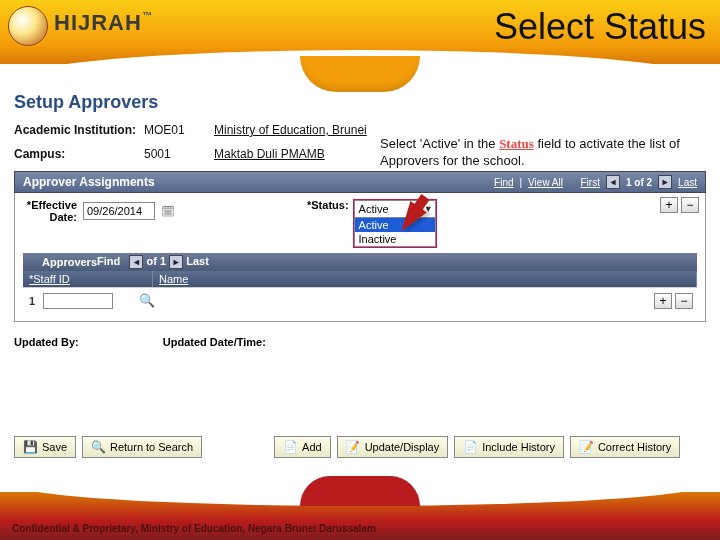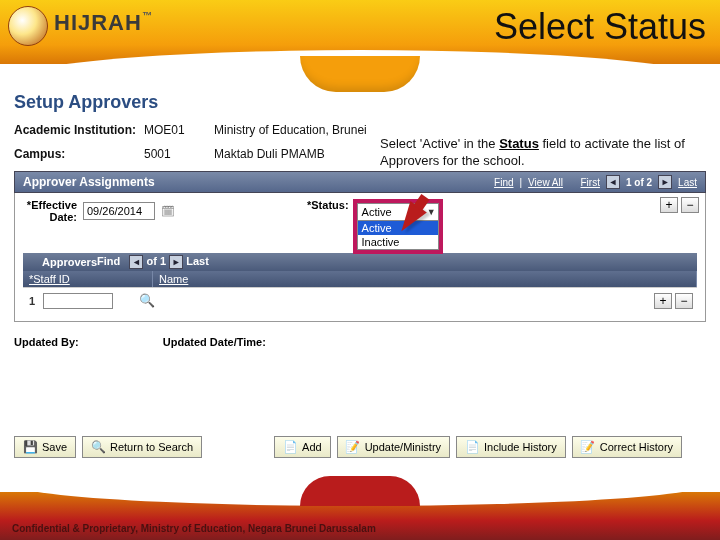--- a/index.html
+++ b/index.html
@@ -64,21 +64,21 @@
     margin-bottom: 10px; margin-top: 0;
   }
 
   .callout {
     position: absolute;
     top: 136px; left: 380px;
     width: 310px;
     font-size: 13px; line-height: 1.3;
     color: #111;
   }
-  .status-strong { font-weight: bold; color: #000000; text-decoration: underline; }
+  .status-strong { font-weight: bold; color: #ef4444; text-decoration: underline; font-family: Liberation Serif, serif; }
 
   .arrow {
     position: absolute;
     top: 204px; left: 400px;
     width: 0; height: 0;
     transform: rotate(35deg);
     border-left: 10px solid transparent;
     border-right: 10px solid transparent;
     border-top: 30px solid #b91c1c;
   }
@@ -100,21 +100,21 @@
     filter: blur(1px);
   }
 
   .field-row {
     display: flex; align-items: center;
     font-size: 12px; color: #111;
     margin-bottom: 10px;
   }
   .field-row .lbl { font-weight: bold; width: 130px; }
   .field-row .val { width: 70px; }
-  .field-row .lbl2 { font-weight: normal; }
+  .field-row .lbl2 { font-weight: normal; text-decoration: underline; }
   .field-row.first { margin-top: 6px; }
 
   .section-bar {
     background: linear-gradient(to bottom, #7a8aa8 0%, #55678b 100%);
     color: #fff;
     font-size: 12px; font-weight: bold;
     padding: 3px 8px;
     border: 1px solid #445;
     display: flex;
     align-items: center;
@@ -154,21 +154,21 @@
     font-size: 11px; color: #666;
   }
   .status-wrap {
     position: absolute;
     left: 292px; top: 6px;
     display: flex; align-items: flex-start;
     gap: 4px;
   }
   .status-lbl { font-size: 11px; font-weight: bold; }
   .status-select {
-    border: 4px solid #be185d;
+    border: 1px solid #be185d;
     padding: 0;
   }
   .select-box {
     width: 82px; height: 18px;
     border: 1px solid #888;
     background: #fff;
     font-size: 11px;
     display: flex; align-items: center; justify-content: space-between;
     padding: 0 2px 0 4px;
   }
@@ -397,21 +397,21 @@
       <span class="ic">🔍</span>
       <span>Return to Search</span>
     </div>
   <div class="spacer"></div>
   <div class="btn">
       <span class="ic">📄</span>
       <span>Add</span>
     </div>
   <div class="btn">
       <span class="ic">📝</span>
-      <span>Update/Ministry</span>
+      <span>Update/Display</span>
     </div>
   <div class="btn">
       <span class="ic">📄</span>
       <span>Include History</span>
     </div>
   <div class="btn">
       <span class="ic">📝</span>
       <span>Correct History</span>
     </div>
 </div>

